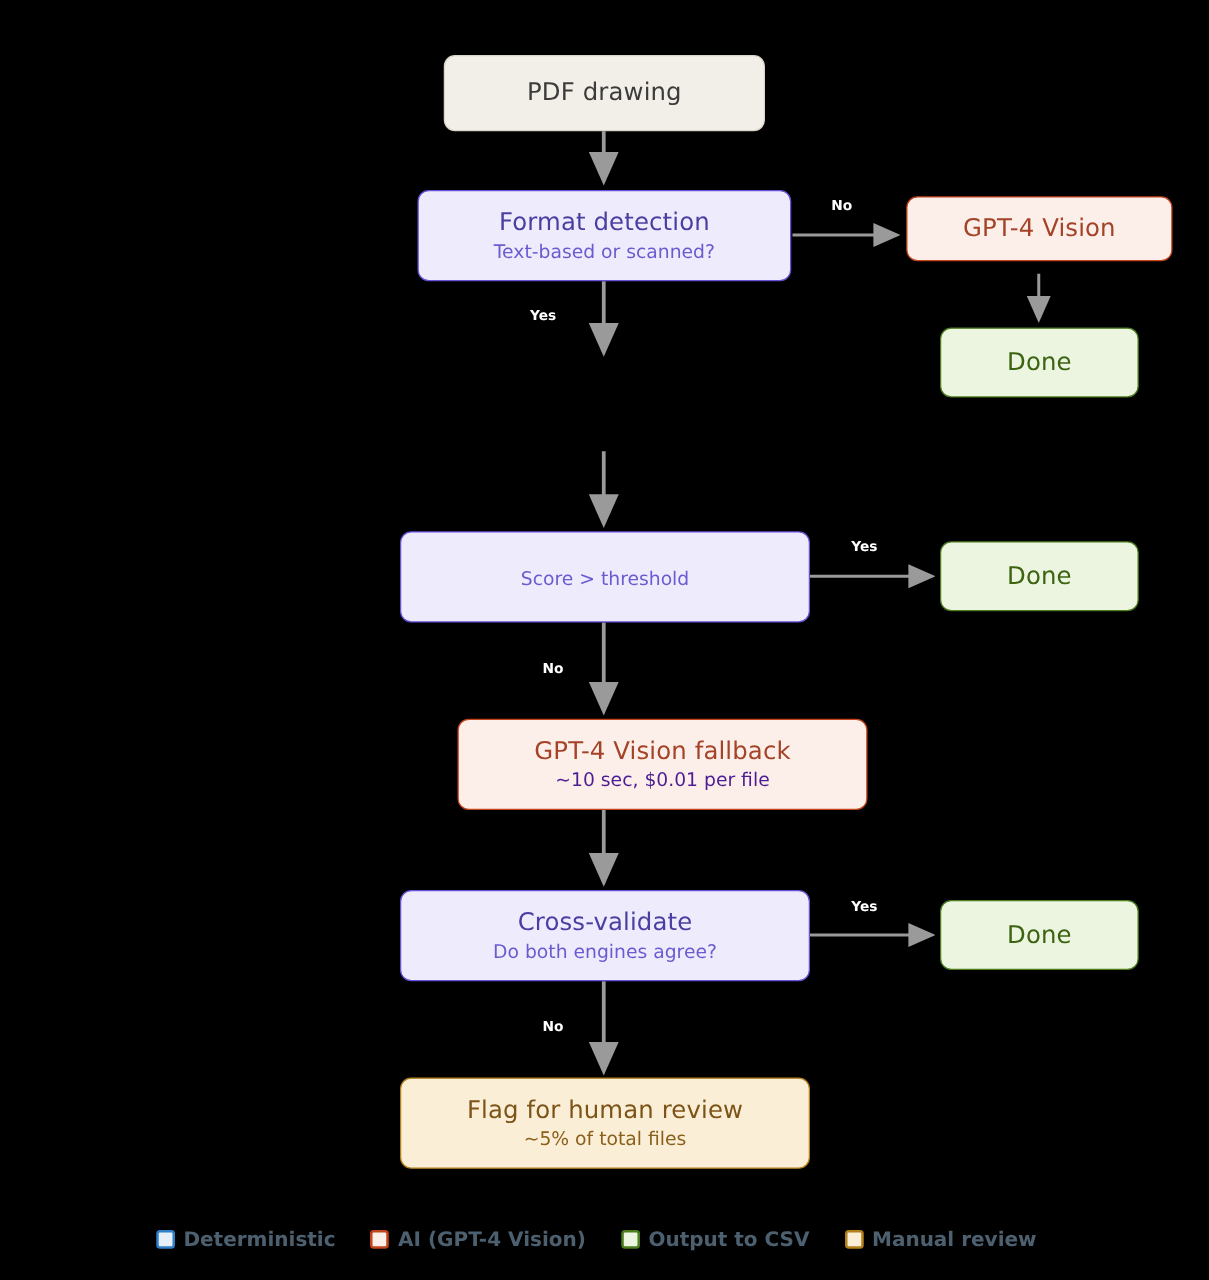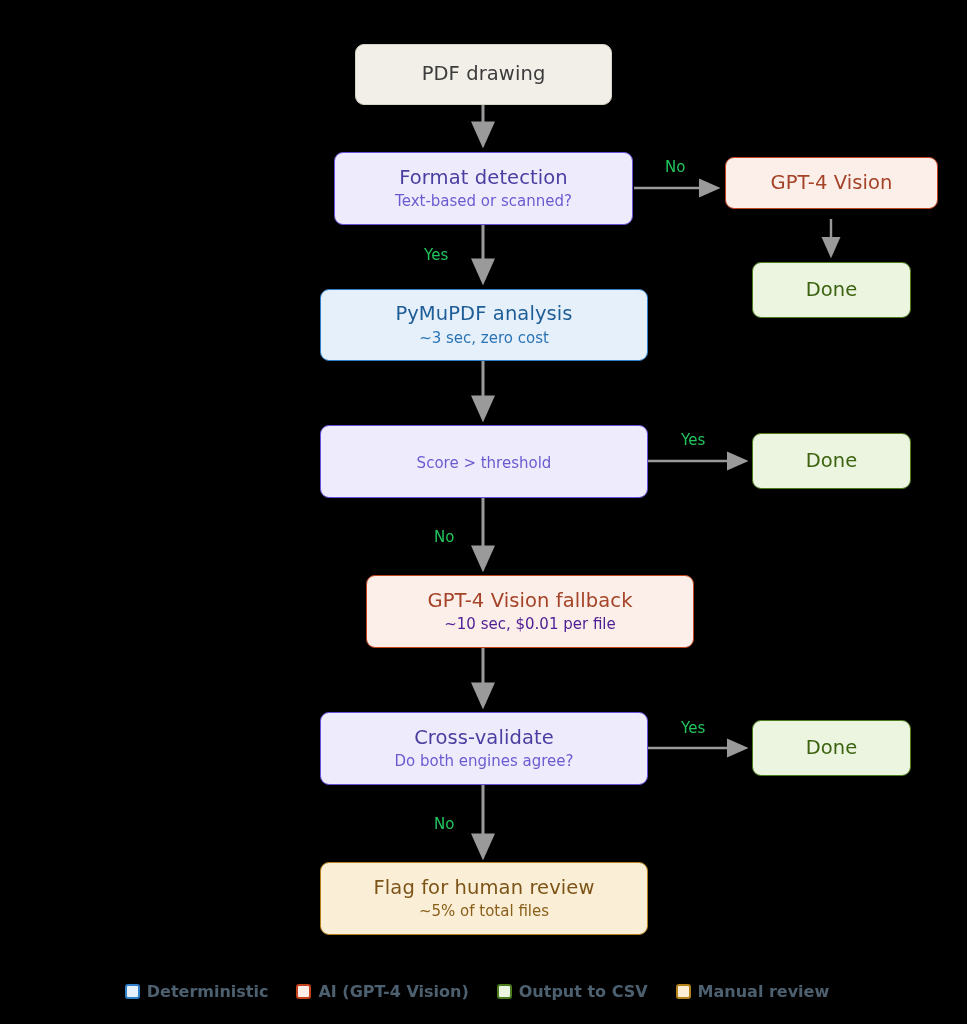--- a/index.html
+++ b/index.html
@@ -82,23 +82,23 @@
   }
   .n-manual {
     background: #fbeed6;
     border: 1.8px solid #b4801a;
     color: #7d5418;
   }
   .n-manual .sub { color: #8a5f1c; }
 
   .edge-label {
     position: absolute;
-    font-size: 15px;
-    font-weight: normal;
-    color: #22c55e;
+    font-size: 11px;
+    font-weight: bold;
+    color: #ffffff;
     white-space: nowrap;
   }
 
   #legend {
     position: absolute;
     left: 0;
     top: 974px;
     width: 967px;
     height: 34px;
     display: flex;
@@ -170,24 +170,20 @@
   </div>
 
   <div class="node n-ai one-line" style="left:725px; top:157px; width:213px; height:52px;">
     <div class="title">GPT-4 Vision</div>
   </div>
 
   <div class="node n-output one-line" style="left:752px; top:262px; width:159px; height:56px;">
     <div class="title">Done</div>
   </div>
 
-  <div class="node n-deterministic" style="left:320px; top:289px; width:328px; height:72px;">
-    <div class="title">PyMuPDF analysis</div>
-    <div class="sub">~3 sec, zero cost</div>
-  </div>
 
   <div class="node n-decision" style="left:320px; top:425px; width:328px; height:73px;">
     <div class="sub">Score &gt; threshold</div>
   </div>
 
   <div class="node n-output one-line" style="left:752px; top:433px; width:159px; height:56px;">
     <div class="title">Done</div>
   </div>
 
   <div class="node n-ai" style="left:320px; top:575px; width:328px; height:73px;margin-left:46px;">

